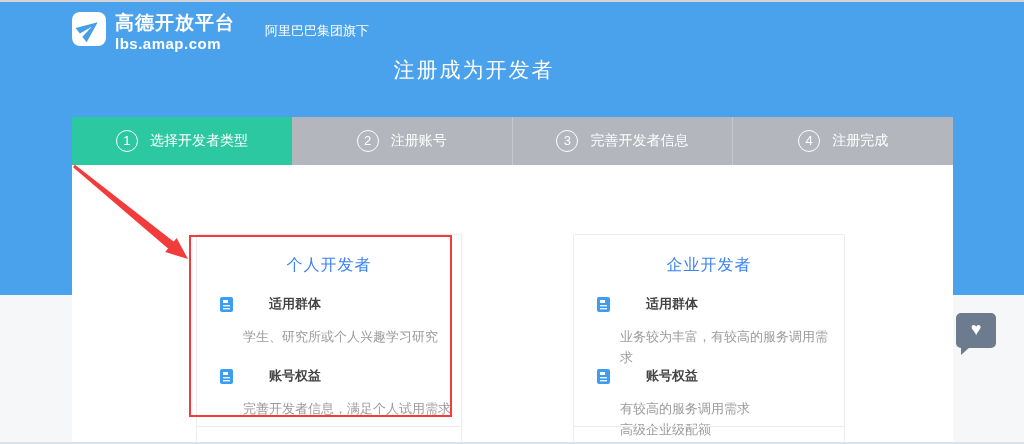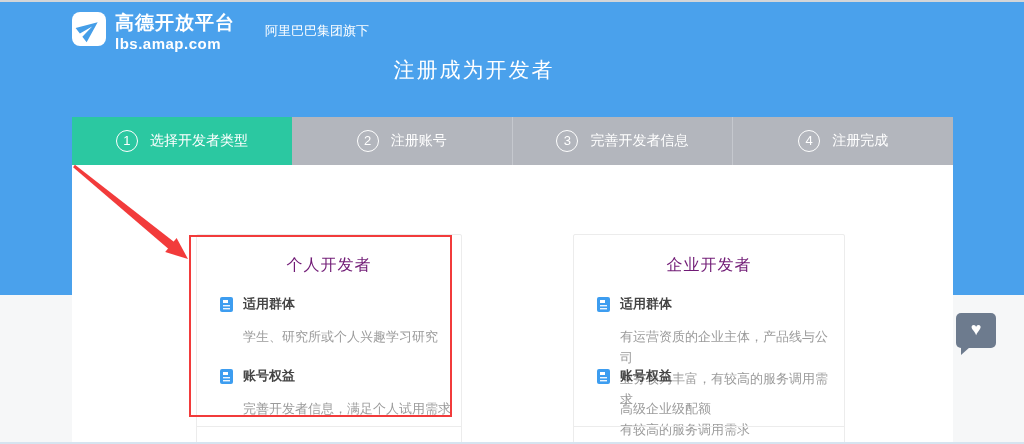--- a/index.html
+++ b/index.html
@@ -30,25 +30,25 @@
   .step { flex:1 1 0; display:flex; align-items:center; justify-content:center; gap:12px; color:#fff; font-size:14px; }
   .step.active { background:#2bc8a1; }
   .step.inactive { background:#b3b6bd; }
   .step.inactive + .step.inactive { border-left:1px solid #c5c8ce; }
   .step-circle { width:22px; height:22px; border:1px solid #fff; border-radius:50%; text-align:center; line-height:20px; font-size:13px; flex:0 0 auto; }
 
   
   .card { position:absolute; background:#fff; border:1px solid #ececec; border-radius:2px; }
   #card-personal  { left:124px; top:117px; width:266px; height:250px; }
   #card-enterprise{ left:501px; top:117px; width:272px; height:250px; }
-  .card-title { margin-top:20px; text-align:center; font-size:16px; color:#701a75; letter-spacing:1px; }
+  .card-title { margin-top:20px; text-align:center; font-size:16px; color:#3b82f6; letter-spacing:1px; }
   .sec { position:absolute; left:23px; right:8px; }
   .sec1 { top:60px; } .sec2 { top:132px; }
   .sec-head { display:flex; align-items:center; gap:10px; }
-  .sec-label { font-size:13px; color:#454545; font-weight:bold; }
+  .sec-label { font-size:13px; color:#454545; font-weight:bold;margin-left:26px; }
   .sec-lines { margin:13px 0 0 23px; font-size:13px; color:#9b9b9b; line-height:21px; }
   .card-footer { position:absolute; top:191px; left:0; right:0; height:59px; border-top:1px solid #ececec; }
 
   
   .annotation-rect { position:absolute; left:189px; top:235px; width:263px; height:182px; border:2px solid #f23b3b; z-index:5; pointer-events:none; }
   .annotation-arrow { position:absolute; left:60px; top:160px; z-index:6; pointer-events:none; }
 
   
   .feedback-btn { position:absolute; left:956px; top:313px; width:40px; height:35px; background:#6d7b8e; border-radius:5px; z-index:4; cursor:pointer; }
   .feedback-tail { position:absolute; left:5px; bottom:-7px; width:0; height:0; border-top:8px solid #6d7b8e; border-right:9px solid transparent; }
@@ -136,37 +136,36 @@
       <div class="sec-head">
         <svg class="doc-icon" width="13" height="15" viewBox="0 0 13 15">
           <rect width="13" height="15" rx="2" fill="#3d9df0"></rect>
           <rect x="3" y="3" width="5" height="3" fill="#fff"></rect>
           <rect x="3" y="8" width="7" height="1.4" fill="#fff" opacity="0.9"></rect>
           <rect x="3" y="11" width="7" height="1.4" fill="#fff" opacity="0.9"></rect>
         </svg>
         <span class="sec-label">适用群体</span>
       </div>
       <div class="sec-lines">
-        <div>有运营资质的企业主体，产品线与公司</div>
         <div>业务较为丰富，有较高的服务调用需求</div>
       </div>
     </div>
     <div class="sec sec2">
       <div class="sec-head">
         <svg class="doc-icon" width="13" height="15" viewBox="0 0 13 15">
           <rect width="13" height="15" rx="2" fill="#3d9df0"></rect>
           <rect x="3" y="3" width="5" height="3" fill="#fff"></rect>
           <rect x="3" y="8" width="7" height="1.4" fill="#fff" opacity="0.9"></rect>
           <rect x="3" y="11" width="7" height="1.4" fill="#fff" opacity="0.9"></rect>
         </svg>
         <span class="sec-label">账号权益</span>
       </div>
       <div class="sec-lines">
+        <div>有较高的服务调用需求</div>
         <div>高级企业级配额</div>
-        <div>有较高的服务调用需求</div>
       </div>
     </div>
     <div class="card-footer"></div>
   </div>
 </div>
 
 <div class="annotation-rect"></div>
 <svg class="annotation-arrow" width="140" height="110" viewBox="0 0 140 110">
   <polygon points="13.1,7.2 14.9,4.8 114.8,82.5 109.2,89.5" fill="#f23b3b"></polygon>
   <polygon points="128,99 105.2,92.1 116.6,78.1" fill="#f23b3b"></polygon>

